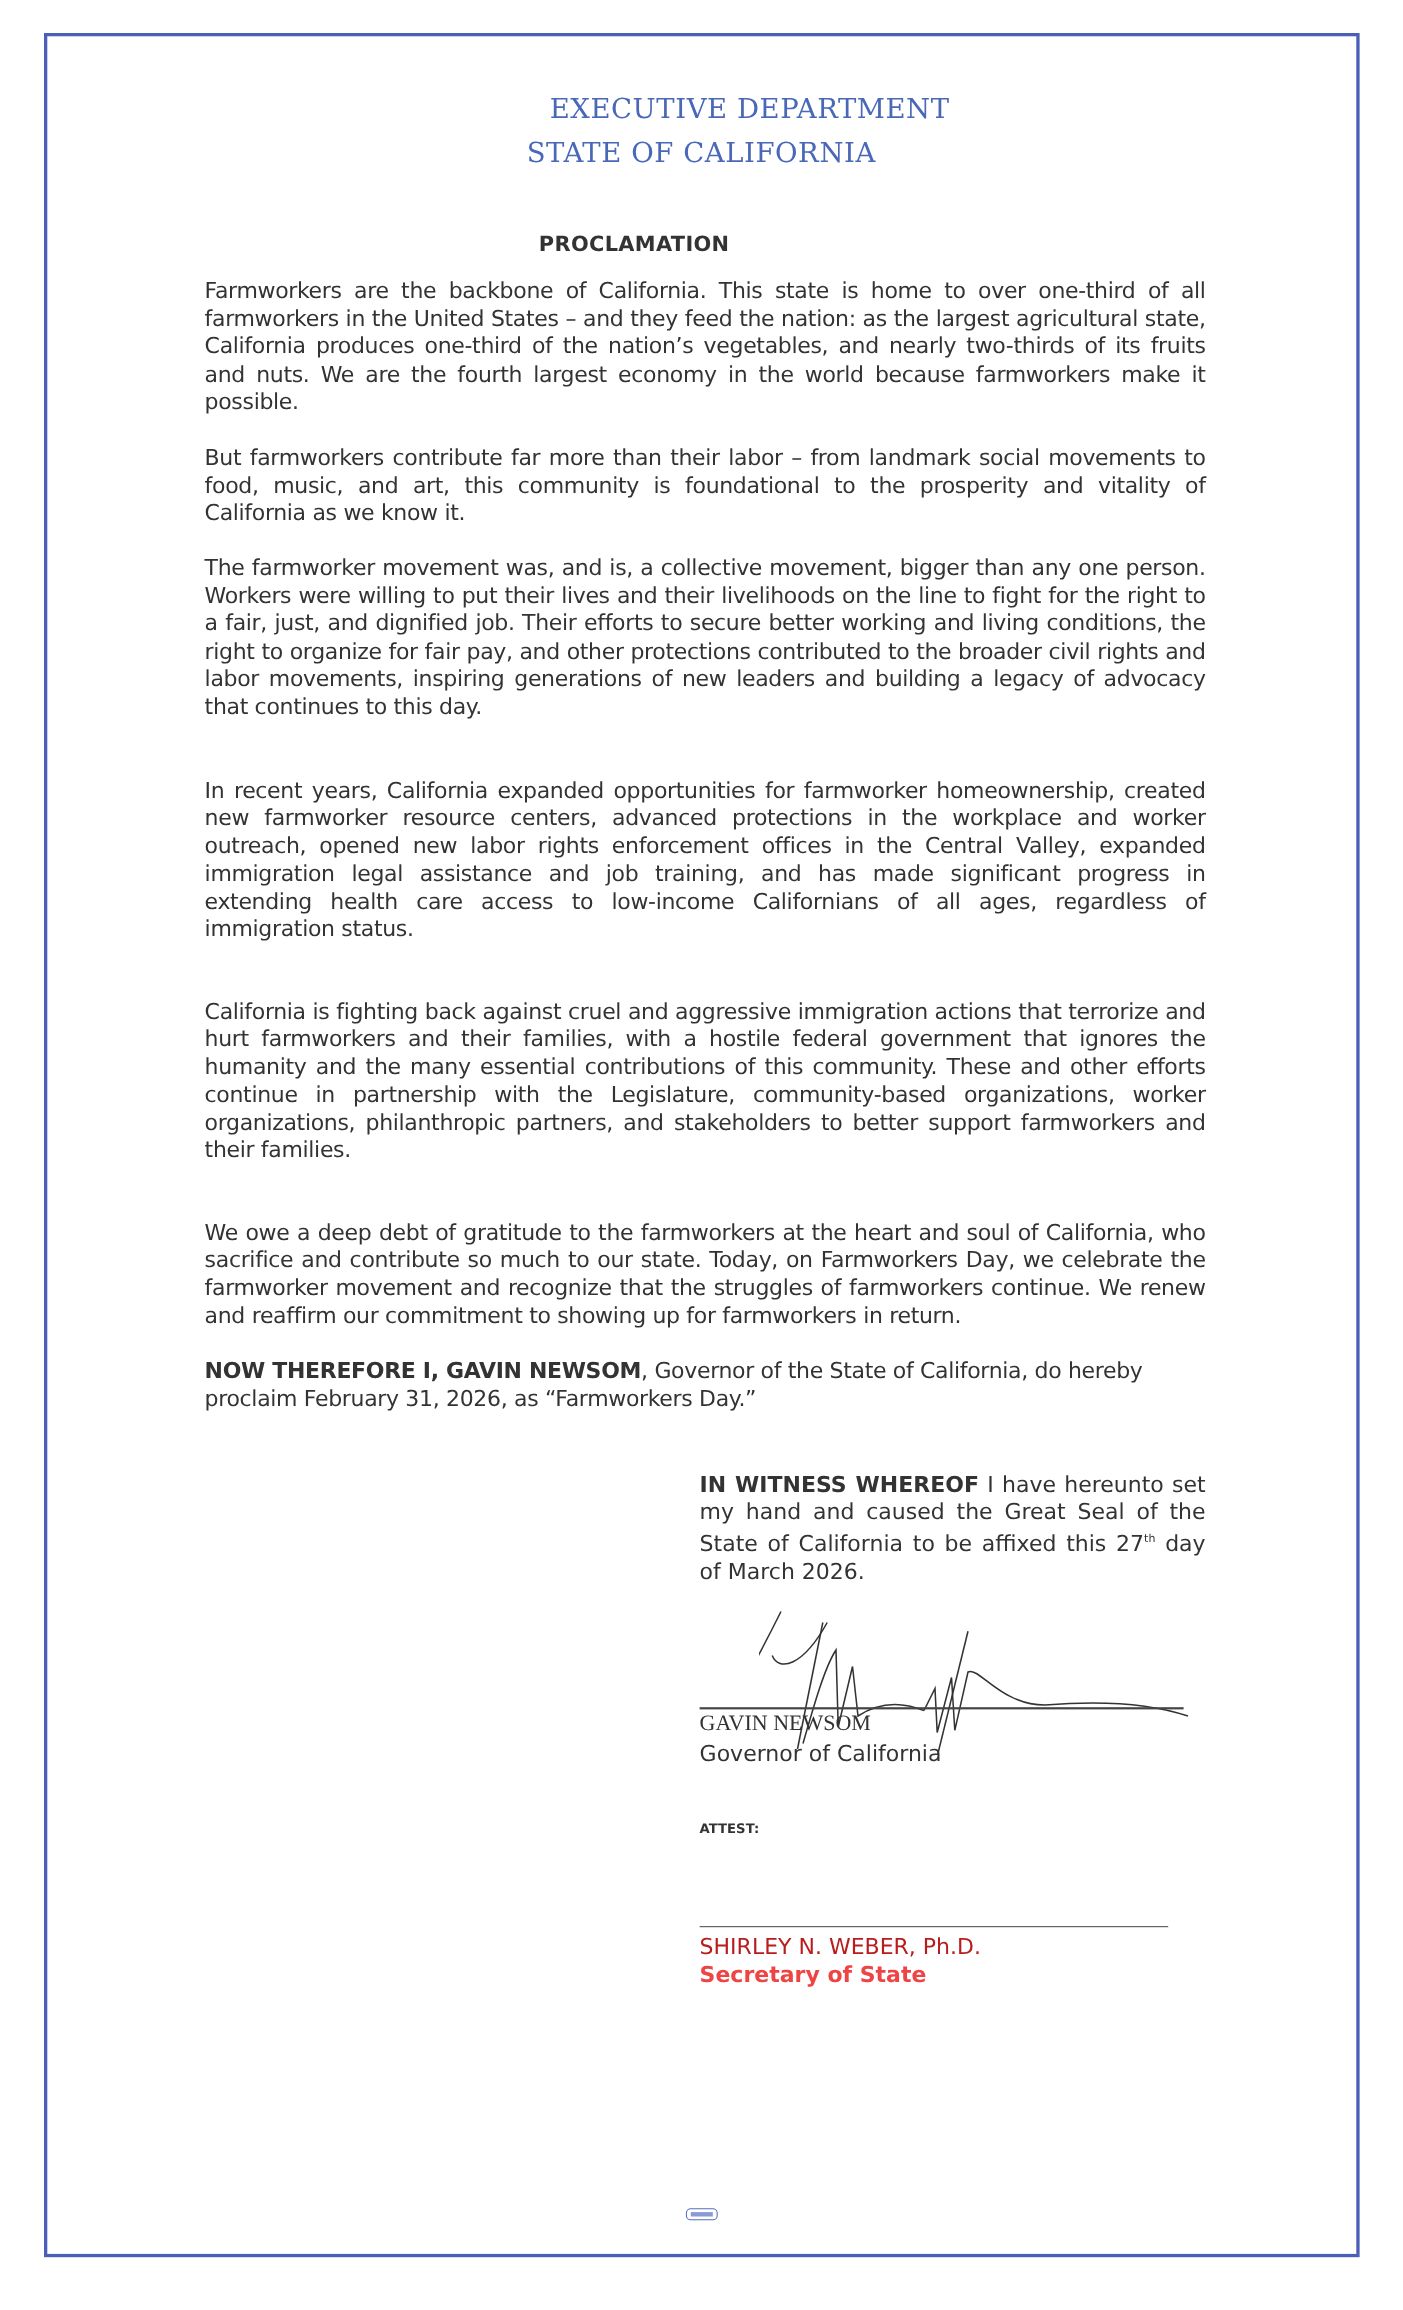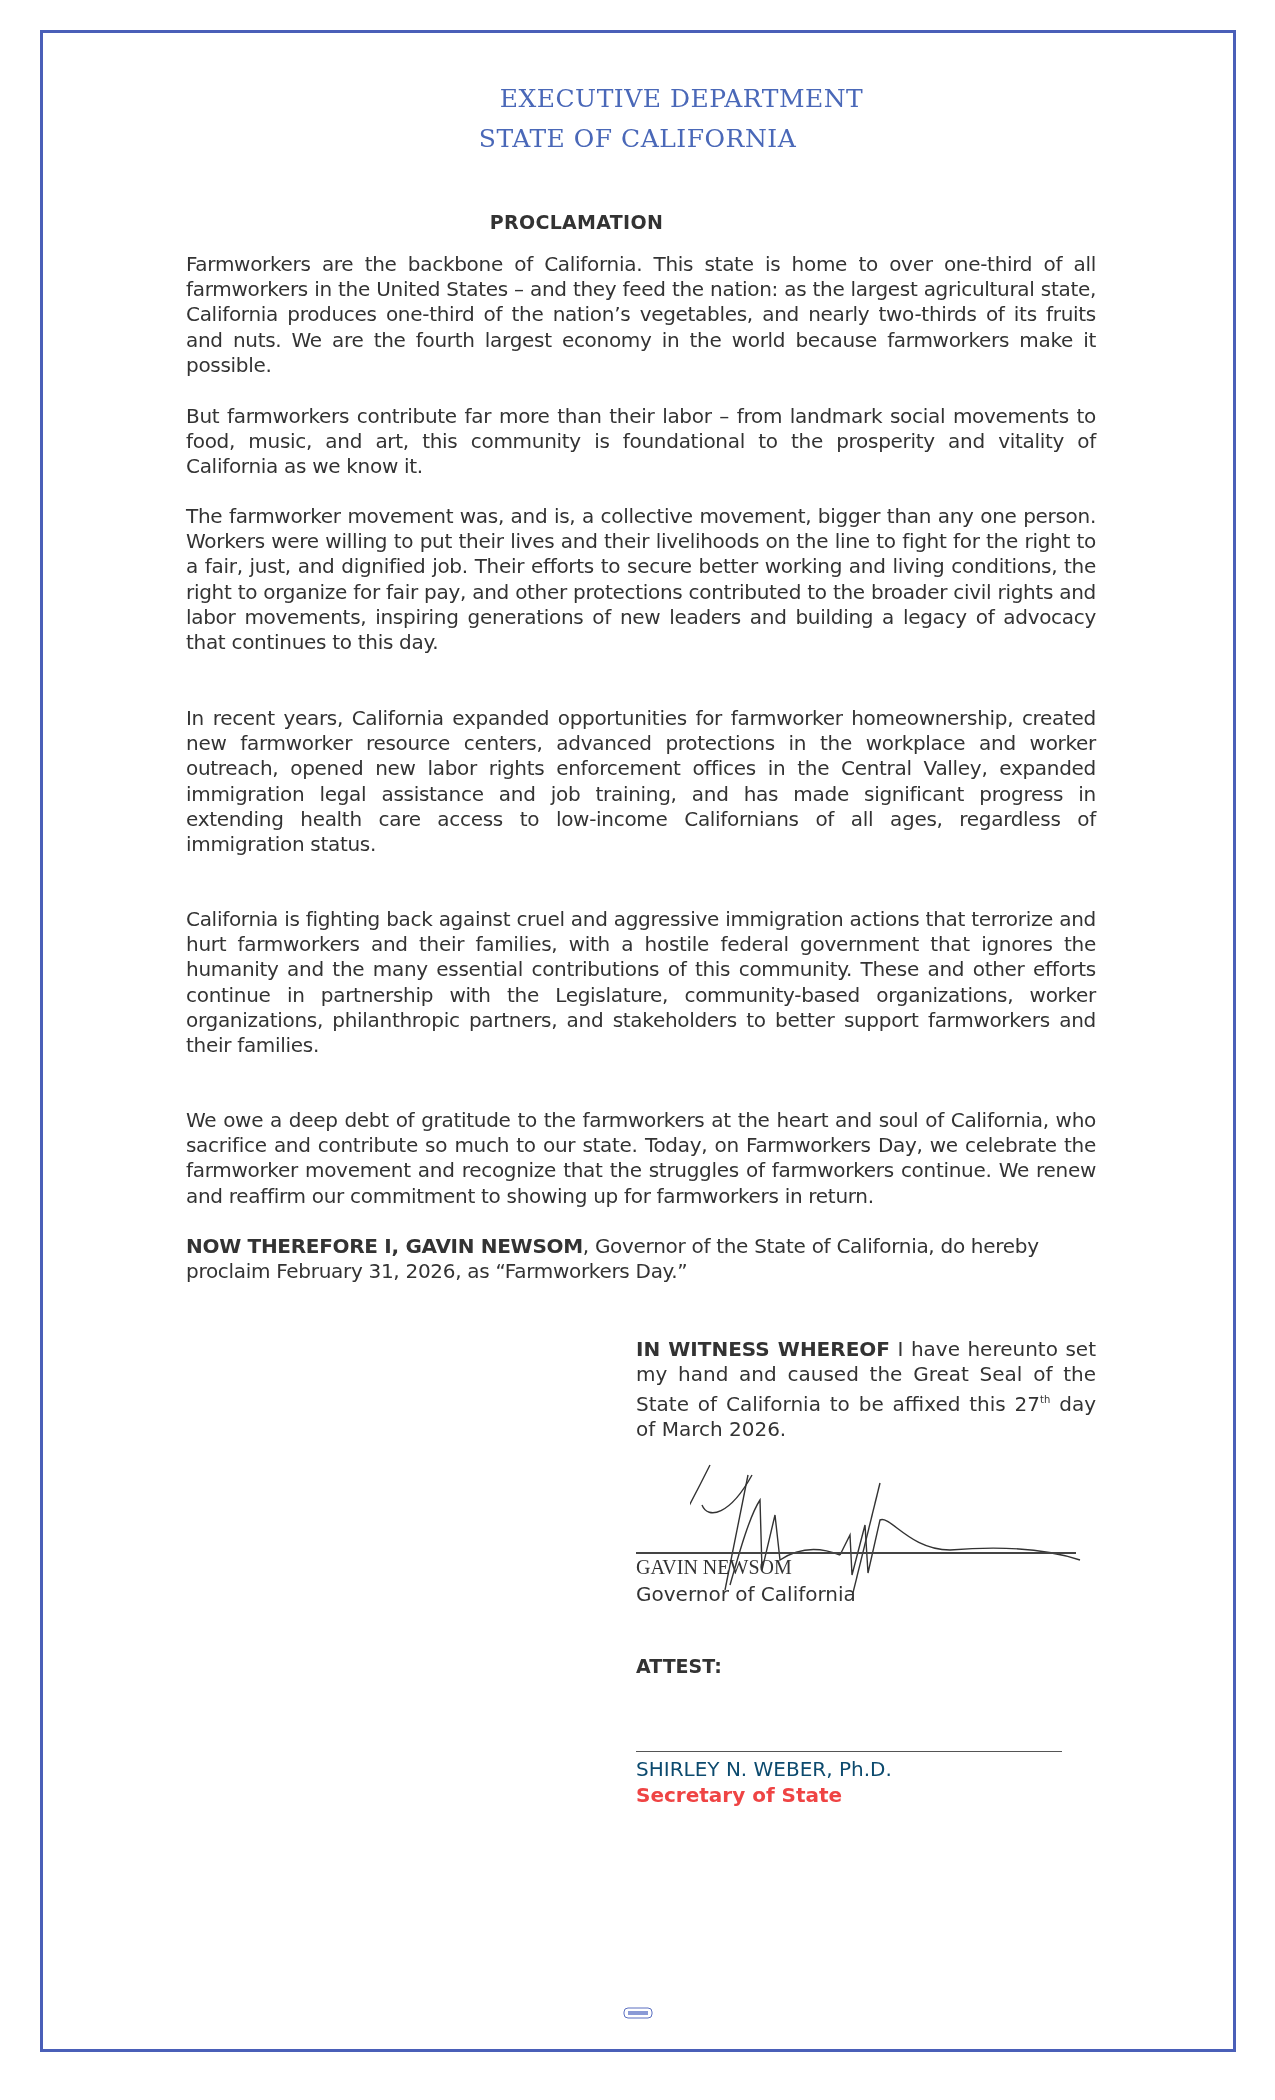--- a/index.html
+++ b/index.html
@@ -23,23 +23,23 @@
   .p5 { top:907px; }
   .p6 { top:1108px; }
   .p7 { top:1234px; }
   .witness { position:absolute; left:636px; top:1337px; width:460px; font-size:20px;
              line-height:25.2px; text-align:justify; text-align-last:left; color:#333; }
   .sigline { position:absolute; left:636px; top:1552px; width:440px; height:0;
              border-top:2px solid #444; }
   .signature { position:absolute; left:690px; top:1455px; width:400px; height:140px; }
   .gov-name { position:absolute; left:636px; top:1556px; font-size:20px; color:#333;font-family:Liberation Serif, serif; }
   .gov-title { position:absolute; left:636px; top:1582px; font-size:20px; color:#333; }
-  .attest { position:absolute; left:636px; top:1655px; font-size:19px; font-weight:bold; color:#333; }
+  .attest { position:absolute; left:636px; top:1655px; font-size:12px; font-weight:bold; color:#333; }
   .attestline { position:absolute; left:636px; top:1751px; width:426px; height:0; border-top:1.5px solid #555; }
-  .sos-name { position:absolute; left:636px; top:1757px; font-size:20px; color:#0c4a6e; }
+  .sos-name { position:absolute; left:636px; top:1757px; font-size:20px; color:#b91c1c; }
   .sos-title { position:absolute; left:636px; top:1783px; font-size:20px; color:#ef4444;font-weight:bold; }
   .bug { position:absolute; left:623px; top:2005px; width:30px; height:16px; }
 </style>
 </head>
 <body>
 
 <div class="frame"></div>
 
 <div class="hdr hdr1">EXECUTIVE DEPARTMENT</div>
 <div class="hdr hdr2">STATE OF CALIFORNIA</div>

